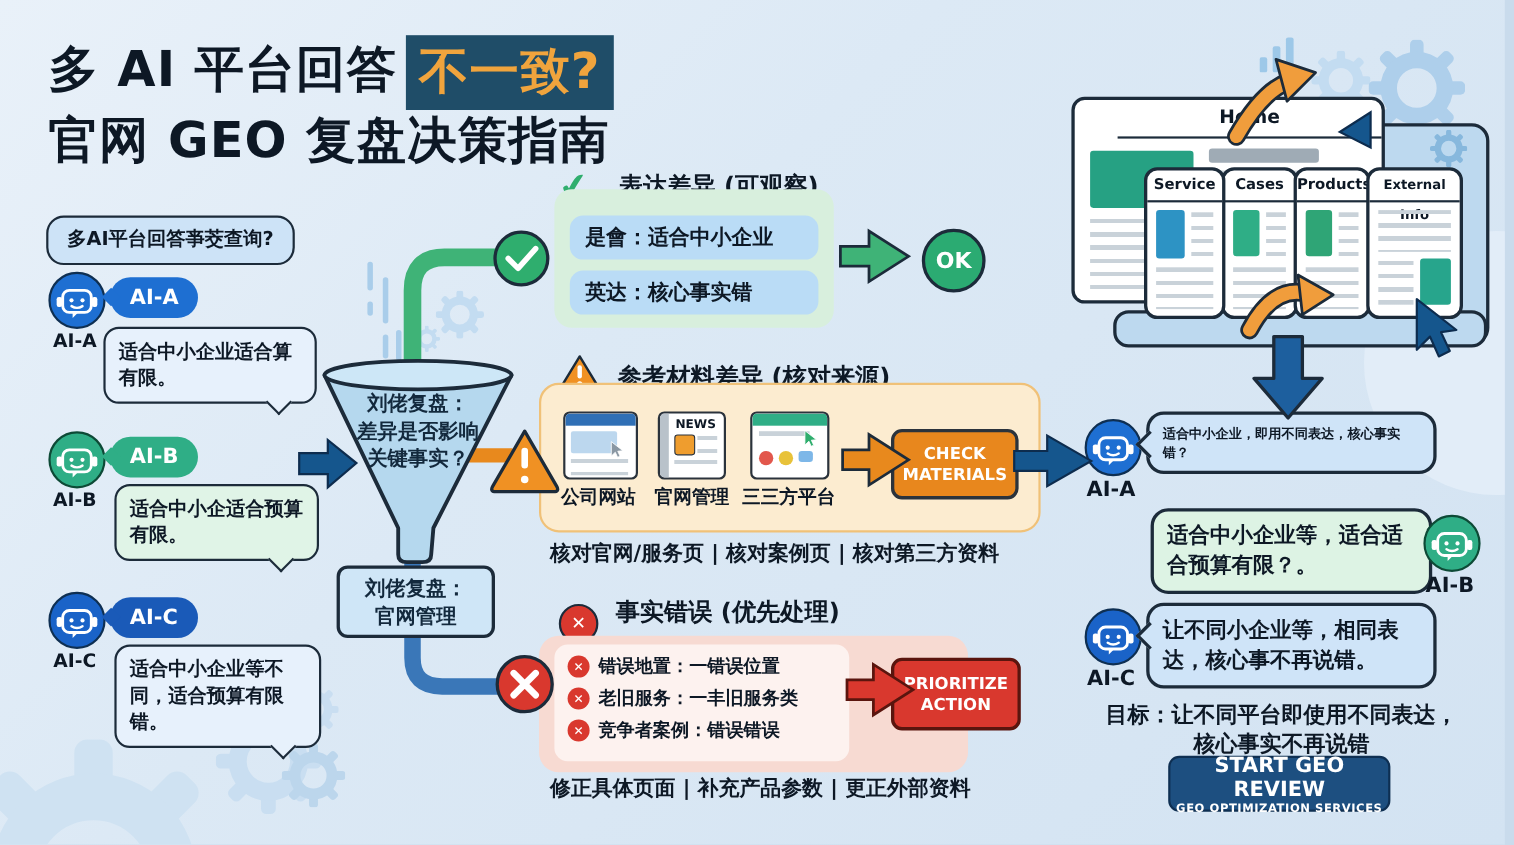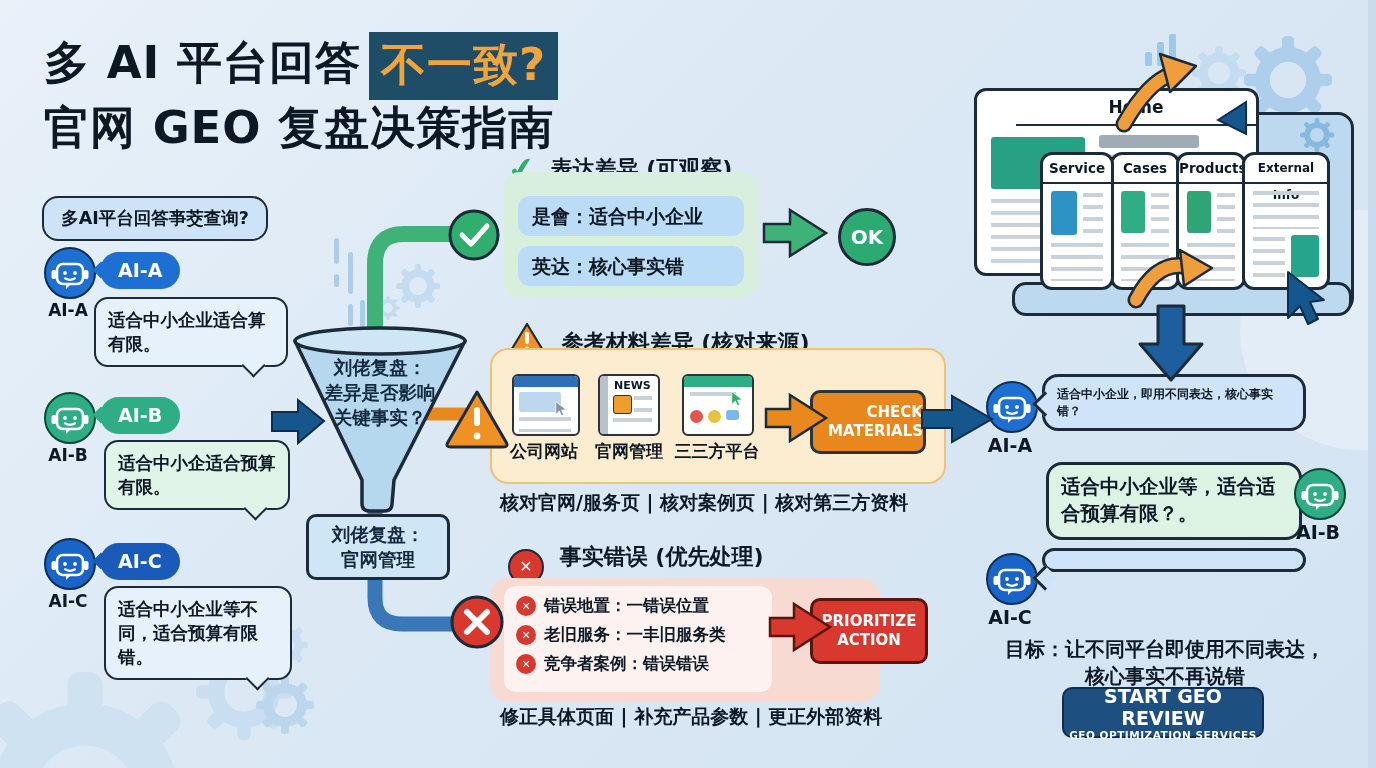--- a/index.html
+++ b/index.html
@@ -202,21 +202,21 @@
     <div>关键事实？</div>
   </div>
   <div class="abs" style="left:306px;top:514px;width:138px;height:60px;background:#cfe6f7;border:3px solid #1c2b3a;border-radius:10px;
               display:flex;flex-direction:column;justify-content:center;text-align:center;font-size:18.5px;font-weight:800;color:#13293d;z-index:2;">
     <div>刘佬复盘：</div>
     <div>官网管理</div>
   </div>
 
   <div class="sechead" style="left:508px;top:150px;">
     <span style="color:#2fae6e;font-size:32px;display:inline-block;transform:rotate(-8deg);vertical-align:-4px;">✔</span>
-    <span style="margin-left:8px;">表达差异 (可观察)</span>
+    <span style="margin-left:20px;">表达差异 (可观察)</span>
   </div>
   <div class="panel" style="left:504px;top:172px;width:254px;height:126px;background:#d8efdd;"></div>
   <div class="pb" style="left:518px;top:196px;width:212px;z-index:2;">
     <span>是會：适合中小企业</span>
   </div>
   <div class="pb" style="left:518px;top:246px;width:212px;z-index:2;">
     <span>英达：核心事实错</span>
   </div>
   <div class="okc" style="left:838px;top:208px;">
     <span>OK</span>
@@ -256,21 +256,21 @@
     <div class="crect" style="left:24px;top:34px;width:13px;height:13px;border-radius:50%;background:#e8c23a;"></div>
     <div class="crect" style="left:42px;top:34px;width:13px;height:10px;background:#7db7e8;"></div>
     <svg width="18" height="18" style="position:absolute;left:44px;top:14px;fill:#2fae6e;stroke:#fff;stroke-width:1;">
         <use href="#sym-cursor"></use>
       </svg>
   </div>
   <div class="matlabel" style="left:504px;top:440px;width:80px;">公司网站</div>
   <div class="matlabel" style="left:584px;top:440px;width:90px;">官网管理</div>
   <div class="matlabel" style="left:672px;top:440px;width:90px;">三三方平台</div>
 
-  <div class="btn" style="left:810px;top:390px;width:110px;height:58px;background:#e8871d;border:3px solid #2b333c;font-size:15px;line-height:1.3;text-align:right;">
+  <div class="btn" style="left:810px;top:390px;width:110px;height:58px;background:#e8871d;border:3px solid #2b333c;font-size:15px;line-height:1.3;">
     <div>CHECK</div>
     <div>MATERIALS</div>
   </div>
   <div class="footnote" style="left:500px;top:490px;">核对官网/服务页 | 核对案例页 | 核对第三方资料</div>
 
   <div class="sechead" style="left:508px;top:542px;">
     <span style="display:inline-flex;width:32px;height:32px;border-radius:50%;background:#d9382e;border:2px solid #1c2b3a;color:#fff;
                  font-size:16px;font-weight:800;align-items:center;justify-content:center;vertical-align:-8px;">✕</span>
     <span style="margin-left:8px;">事实错误 (优先处理)</span>
   </div>
@@ -357,20 +357,21 @@
   <div class="avlabel" style="left:1294px;top:521px;font-size:19px;">AI-B</div>
 
   <div class="avatar" style="left:986px;top:553px;background:#1a63c8;">
     <svg width="48" height="48">
         <use href="#sym-robot"></use>
       </svg>
   </div>
   <div class="avlabel" style="left:986px;top:606px;font-size:19px;">AI-C</div>
   <div class="bubble" style="left:1042px;top:548px;width:234px;background:#cfe4f8;border-width:3px;font-size:19.5px;border-radius:16px;">
     <span class="tail lf" style="border-width:3px;"></span>
+    <span>让不同小企业等，相同表达，核心事不再说错。</span>
   </div>
 
   <div class="goal" style="left:1000px;top:636px;width:330px;">
     <div>目标：让不同平台即使用不同表达，</div>
     <div>核心事实不再说错</div>
   </div>
   <div class="cta">
     <div style="font-size:19px;font-weight:800;">START GEO REVIEW</div>
     <div style="font-size:10.5px;font-weight:800;letter-spacing:.5px;">GEO OPTIMIZATION SERVICES</div>
   </div>

